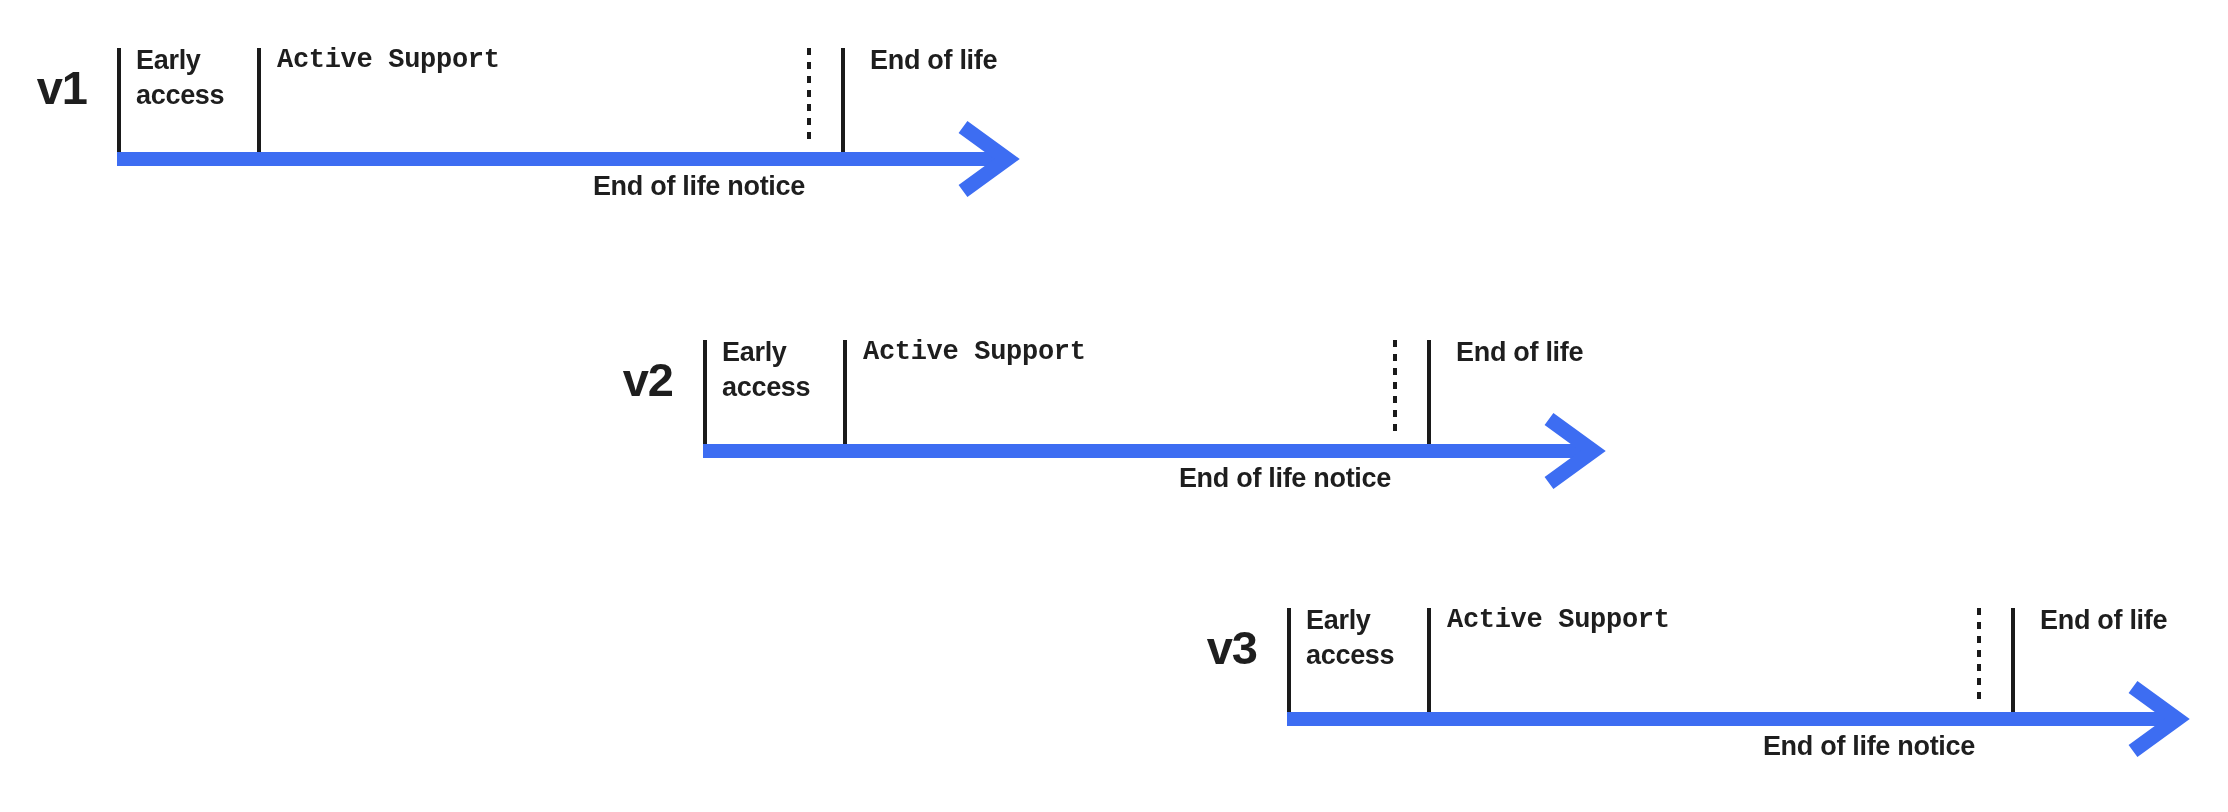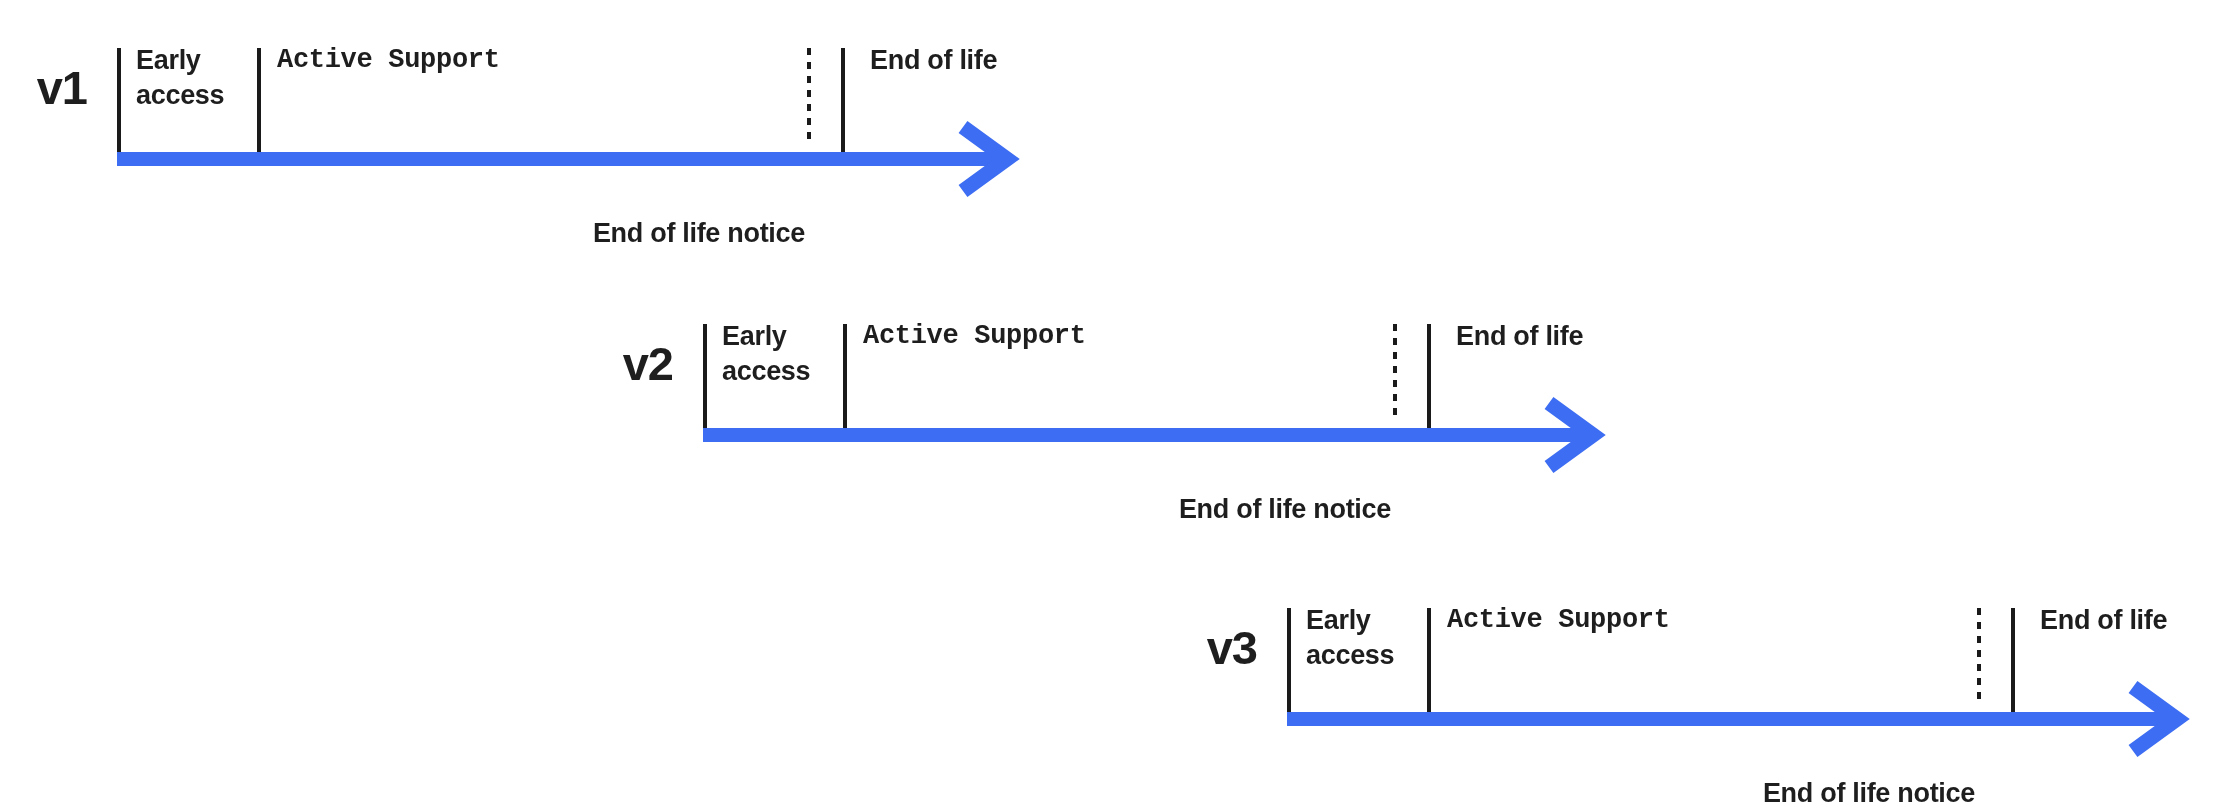--- a/index.html
+++ b/index.html
@@ -7,21 +7,21 @@
     position: relative;
     width: 2228px;
     height: 812px;
     background: #ffffff;
     overflow: hidden;
     font-family: "Liberation Sans", sans-serif;
     color: #1e1e1e;
   }
   .timeline { position: absolute; width: 960px; height: 230px; }
   .t1 { left: 117px;  top: 48px;  }
-  .t2 { left: 703px;  top: 324px; }
+  .t2 { left: 703px;  top: 340px; }
   .t3 { left: 1287px; top: 608px; }
 
   .vlabel {
     position: absolute;
     left: -130px;
     top: 16px;
     width: 100px;
     text-align: right;
     font-size: 47px;
     font-weight: 700;
@@ -75,21 +75,20 @@
     position: absolute;
     left: 368px;
     top: 123px;
     width: 320px;
     text-align: right;
     font-size: 27px;
     font-weight: 700;
     line-height: 30px;
     letter-spacing: -0.3px;
     white-space: nowrap;
-    margin-top: 47px;
   }
 </style>
 </head>
 <body>
 
 <div class="canvas">
 
   <div class="timeline t1">
     <div class="vlabel">v1</div>
     <div class="tick tick-start"></div>

